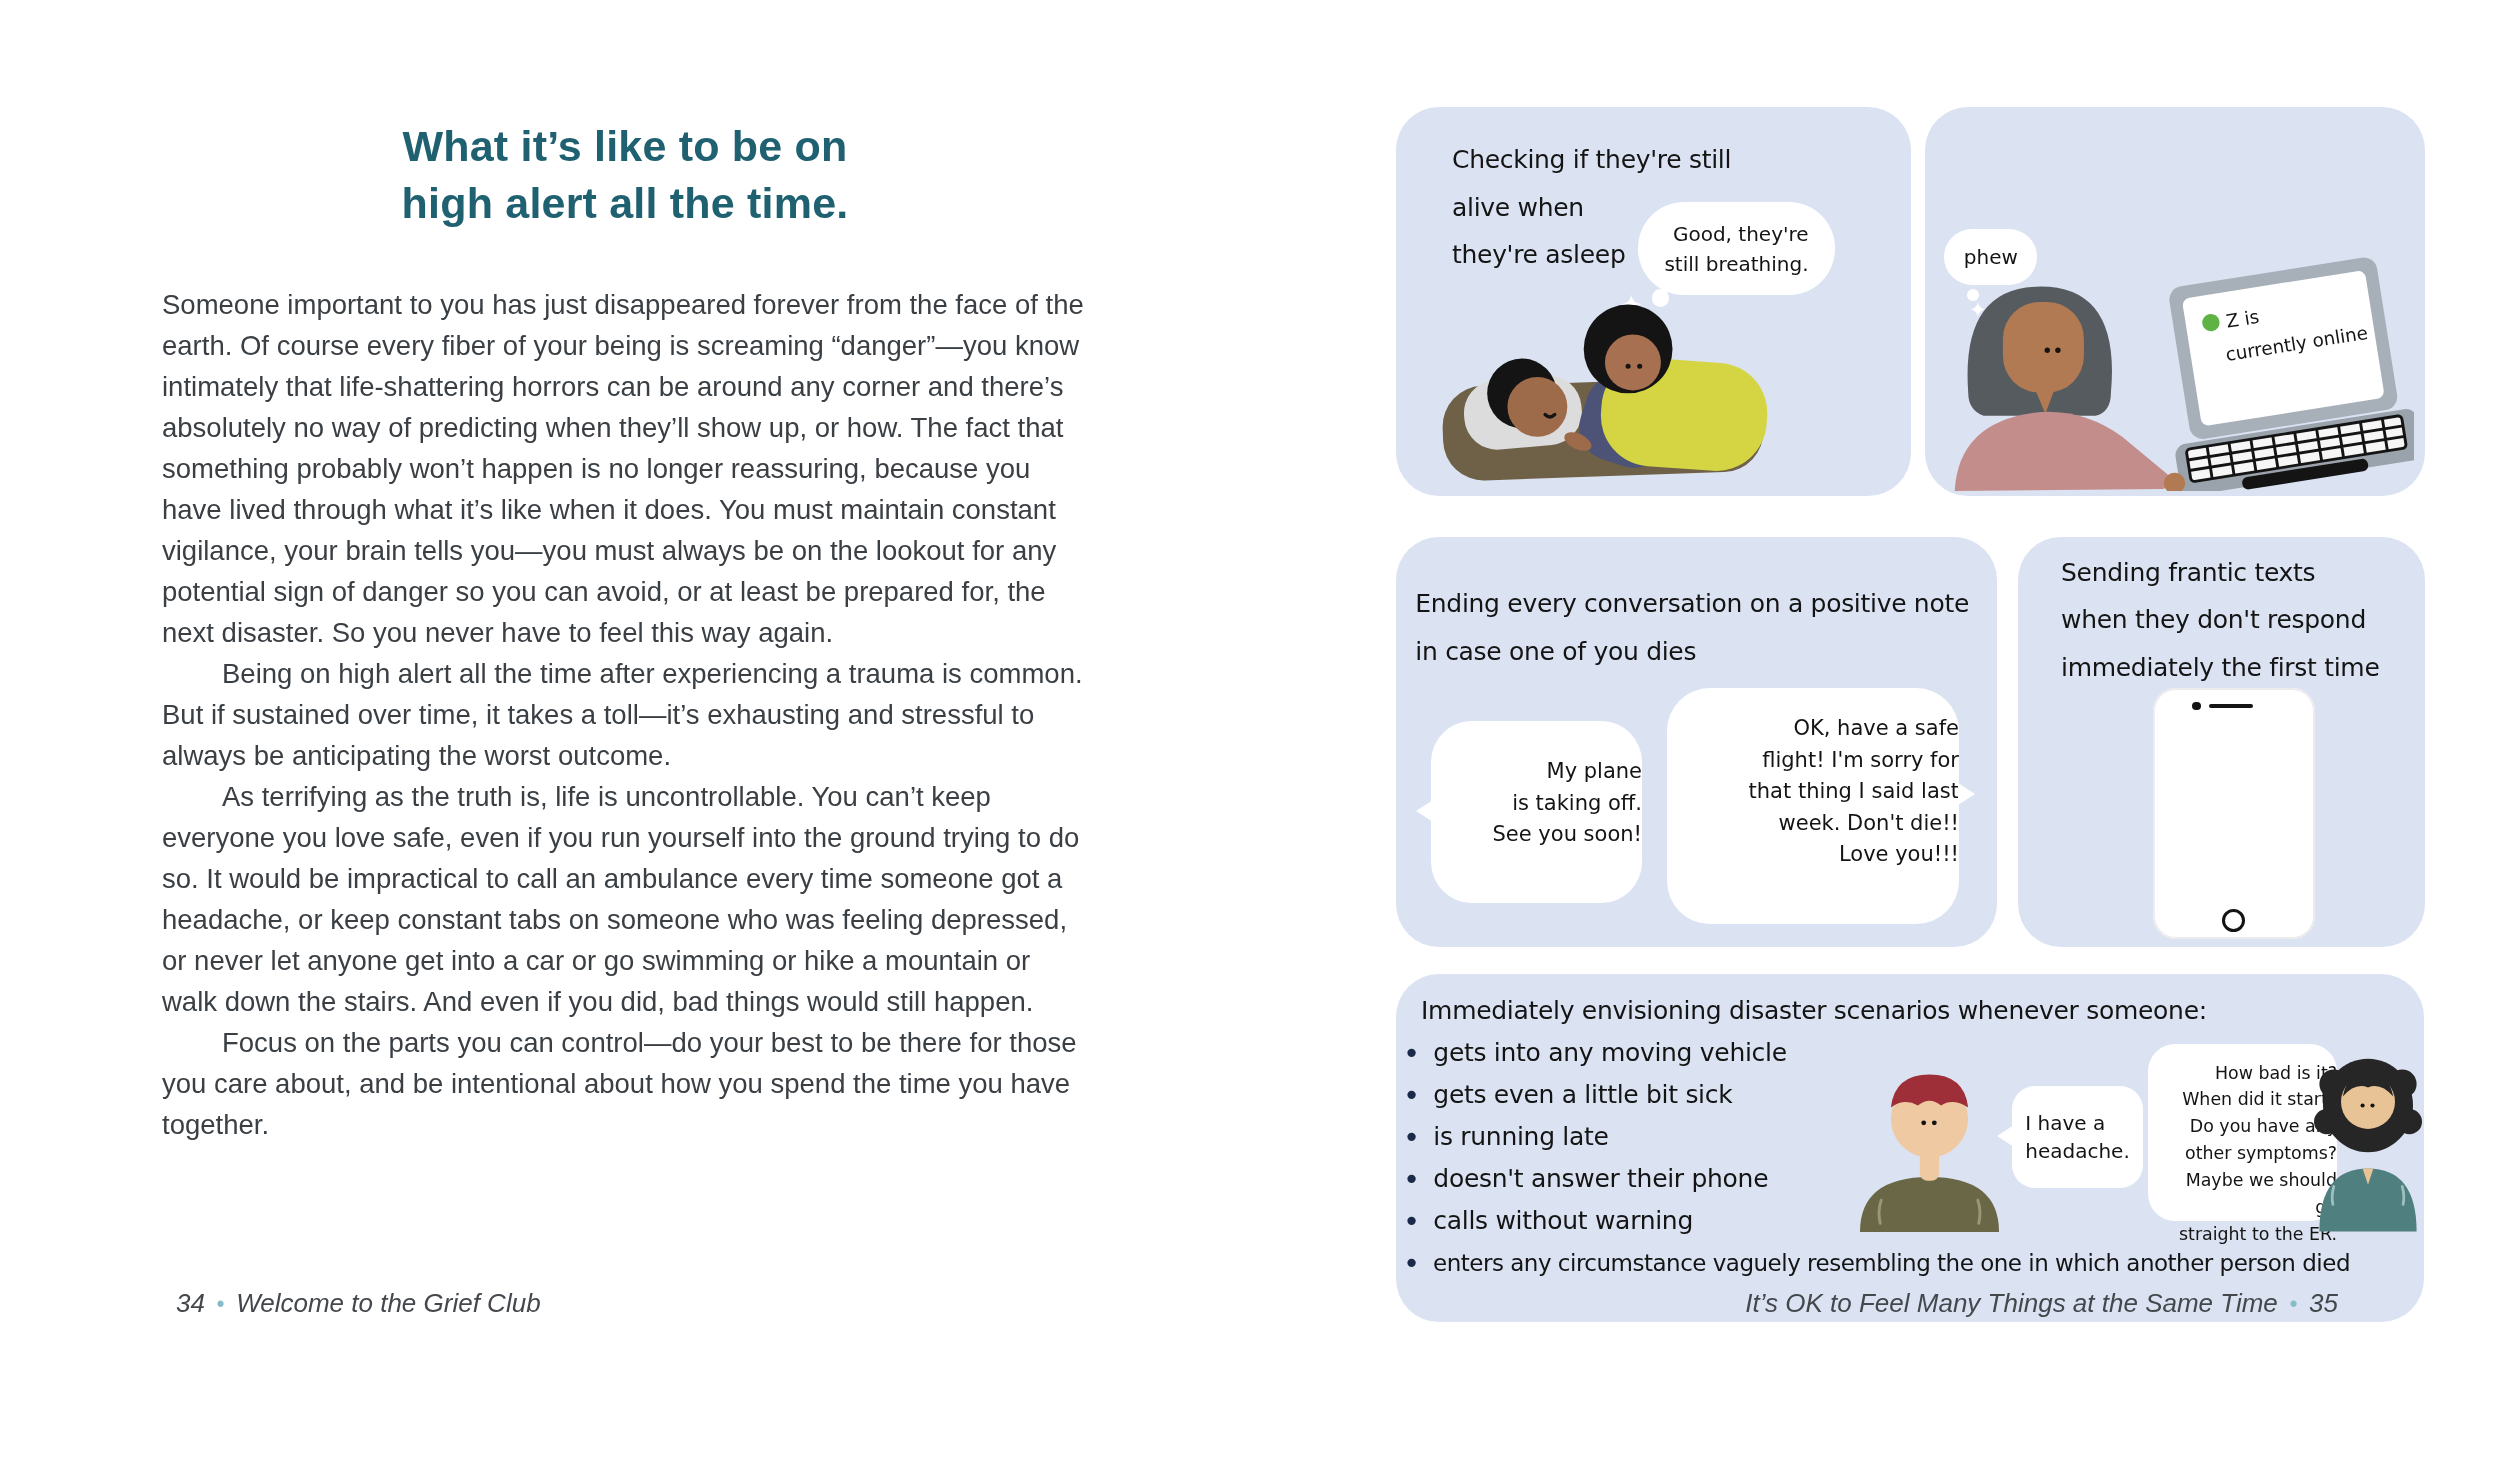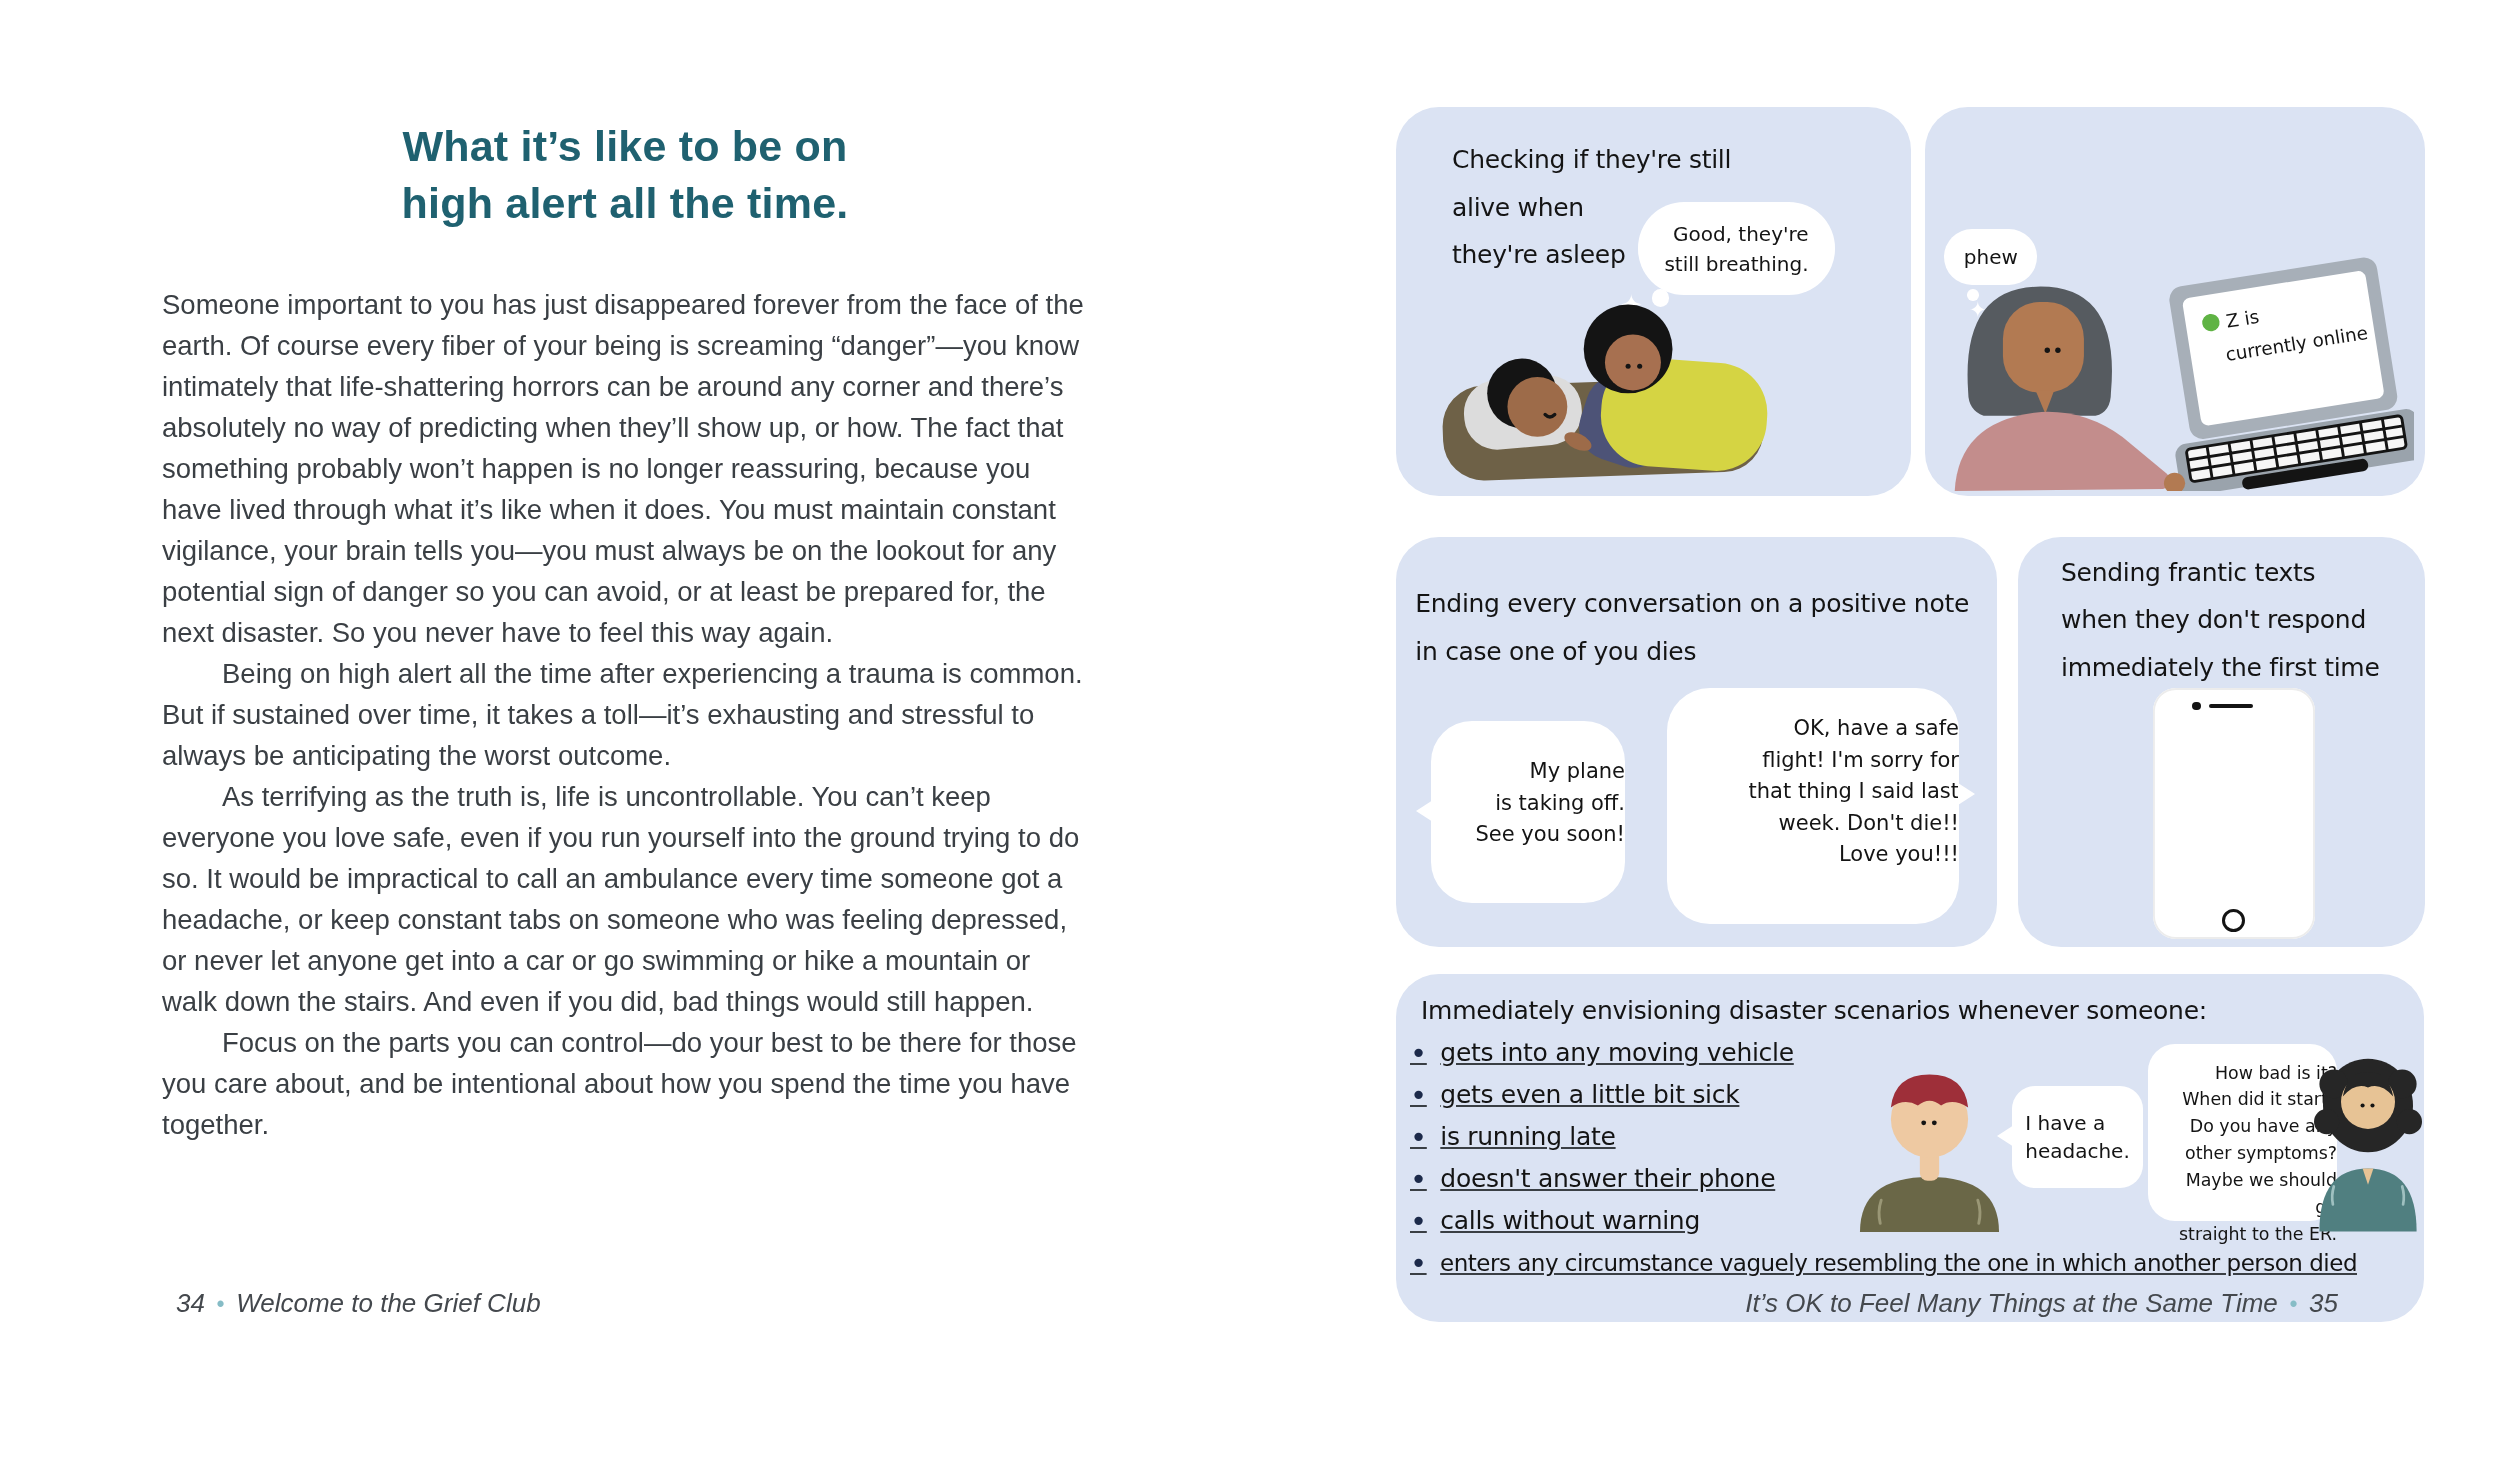--- a/index.html
+++ b/index.html
@@ -50,21 +50,21 @@
     border-radius:50%; background:#fff; box-shadow:-15.5px 15.5px 0 -5.8px #fff;}
   .phew{left:19.3px; top:122px; width:93px; height:56px; border-radius:29px; font-size:20px;}
   .phew::after{content:""; position:absolute; left:23px; bottom:-15.5px; width:11.6px; height:11.6px;
     border-radius:50%; background:#fff;}
   .sparkle{position:absolute; color:#fff; font-size:27px;}
   .sparkle::before{content:"✦";}
   .sparkle-1{left:224px; top:182px;}
   .sparkle-2{left:44px; top:191px; font-size:21px;}
 
   .speech{font-size:21px; line-height:1.5; text-align:right;}
-  .bub-l{left:35px; top:184px; width:194px; height:182px; border-radius:41px; padding:35px 0 0 41px;}
+  .bub-l{left:35px; top:184px; width:211px; height:182px; border-radius:41px; padding:35px 0 0 41px;}
   .bub-r{left:271px; top:151px; width:292px; height:236px; border-radius:43px; padding:25px 0 0 43px;}
   .tail-left::before{content:""; position:absolute; left:-15.5px; top:50%; margin-top:-11.6px;
     border-style:solid; border-width:11.6px 17.4px 11.6px 0; border-color:transparent #fff transparent transparent;}
   .tail-right::before{content:""; position:absolute; right:-15.5px; top:45%; margin-top:-11.6px;
     border-style:solid; border-width:11.6px 0 11.6px 17.4px; border-color:transparent transparent transparent #fff;}
 
   
   .phone{position:absolute; left:135px; top:151px; width:162px; height:251px; background:#fff;
     border-radius:23px; box-shadow:0 0 0 1.9px #ececec inset;}
   .speaker-dot{position:absolute; left:39px; top:13.5px; width:8.7px; height:8.7px; border-radius:50%; background:var(--ink);}
@@ -79,21 +79,21 @@
   .tb-2{left:6.8px; top:68px; width:62px; height:35px; background:var(--bubble_cream); border-radius:11.6px;}
   .tb-2::after{content:""; position:absolute; left:-7.7px; top:11.6px; border-style:solid;
     border-width:7.7px 11.6px 7.7px 0; border-color:transparent var(--bubble_cream) transparent transparent;}
   .tb-3{left:11.6px; top:114px; width:118px; height:60px; background:var(--bubble_yellow); border-radius:13.5px;}
   .tb-3::after{content:""; position:absolute; right:15.5px; bottom:-9.7px; border-style:solid;
     border-width:13.5px 13.5px 0 0; border-color:var(--bubble_yellow) transparent transparent transparent;}
   .home-button{position:absolute; left:50%; bottom:6.8px; margin-left:-11.6px; width:23px; height:23px;
     border:3.4px solid var(--ink); border-radius:50%; background:#fff;}
 
   
-  .bullets{position:absolute; left:14px; top:62px; list-style:none; width:1005px;text-decoration:underline;}
+  .bullets{position:absolute; left:7px; top:62px; list-style:none; width:1005px;}
   .bullets li{height:42px; font-size:25px; letter-spacing:-0.3px; white-space:nowrap;
     font-family:"DejaVu Sans", sans-serif; color:var(--ink);}
   .bullets li::before{content:"•"; color:var(--bullet_navy); font-size:29px; margin-right:13.5px; vertical-align:-1.9px;}
   .bullets li.last{font-size:23px; letter-spacing:-0.5px;}
   .bub-headache{left:616px; top:112px; width:131px; height:102px; border-radius:23px;
     font-size:20px; line-height:1.4; display:flex; align-items:center; justify-content:center; text-align:left;}
   .bub-questions{left:752px; top:70px; width:189px; height:177px; border-radius:27px;
     font-size:17.4px; line-height:1.55; padding:15.5px 0 0 17.4px;}
   .fig{position:absolute;}
 

